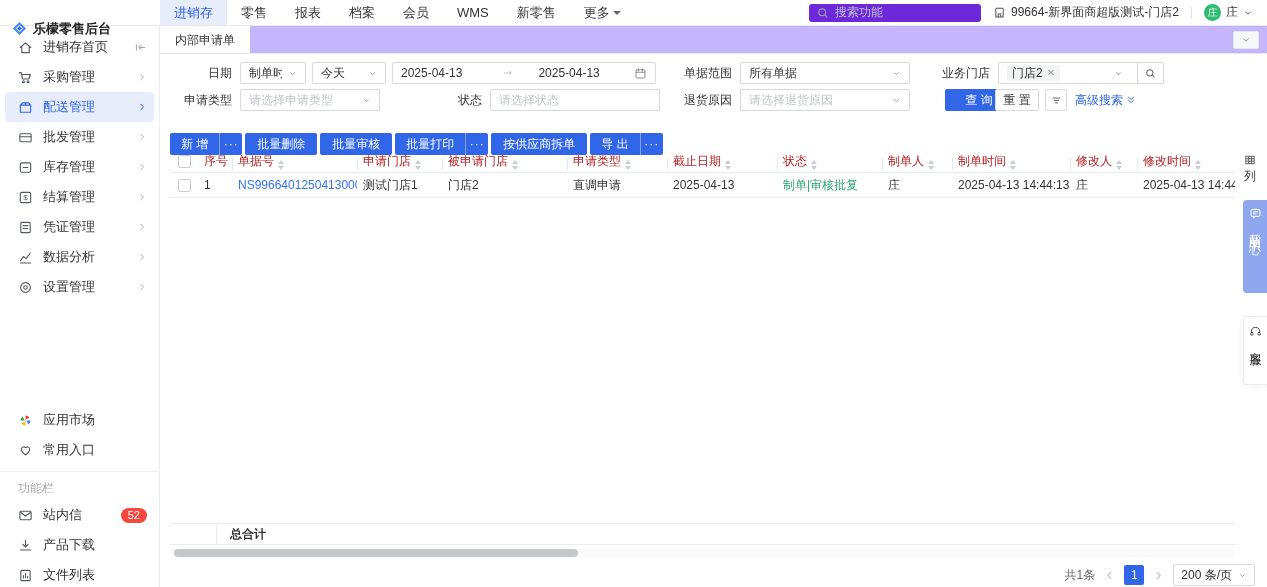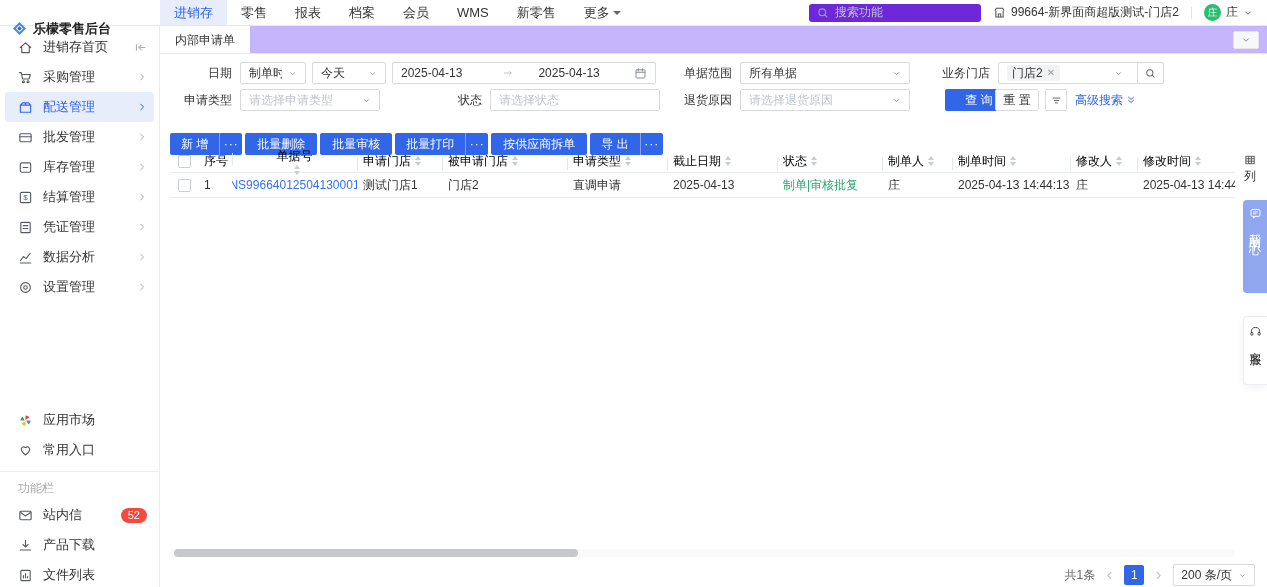--- a/index.html
+++ b/index.html
@@ -72,30 +72,30 @@
   .split .btn-main{padding:0 11px;border-radius:0;}
   .split .btn-more{width:23px;border-radius:0;border-left:1px solid rgba(255,255,255,.4);letter-spacing:1px;}
   .solid{padding:0 12px;}
 
   
   .tbl{position:absolute;left:10px;top:124px;width:1065px;}
   .trow{display:flex;align-items:center;}
   .thead{height:22px;}
   .tbody{height:26px;border-top:1px solid var(--tbl-border);border-bottom:1px solid var(--tbl-border);}
   .cell{padding:0 6px;font-size:12px;color:#333;white-space:nowrap;overflow:hidden;display:flex;align-items:center;}
-  .thead .cell{color:#000000;position:relative;cursor:pointer;}
+  .thead .cell{color:#b91c1c;position:relative;cursor:pointer;align-items:flex-end;}
   .thead .cell.sep::before{content:"";position:absolute;left:0;top:5px;height:12px;width:1px;background:#e3e6eb;}
   .sort{display:inline-flex;flex-direction:column;gap:2px;margin-left:4px;}
   .sort i{width:0;height:0;border-left:3.5px solid transparent;border-right:3.5px solid transparent;display:block;}
   .sort .up{border-bottom:4px solid #c8ccd3;}
   .sort .dn{border-top:4px solid #c8ccd3;}
   .chk{width:13px;height:13px;border:1px solid #c9ccd4;border-radius:2px;background:#fff;cursor:pointer;}
   .c0{width:28px;justify-content:center;}
   .c1{width:34px;}
-  .c2{width:125px;flex-direction:column;}
+  .c2{width:125px;}
   .c3{width:85px;}
   .c4{width:125px;}
   .c5{width:100px;}
   .c6{width:110px;}
   .c7{width:105px;}
   .c8{width:70px;}
   .c9{width:118px;}
   .c10{width:67px;}
   .c11{width:98px;}
   .doclink{color:#3472f5;cursor:pointer;}
@@ -589,20 +589,24 @@
   <div class="col-settings">
     <span class="ic">
         <svg width="12" height="12" viewBox="0 0 16 16" fill="none" stroke="#444" stroke-width="1.1">
           <rect x="2.5" y="3" width="11" height="10"></rect>
           <path d="M2.5 6.3h11M2.5 9.6h11M6.2 3v10M9.8 3v10"></path>
         </svg>
       </span>
     <span>列</span>
   </div>
 
+  <div class="summary">
+    <span class="lead"></span>
+    <span class="lbl">总合计</span>
+  </div>
   <div class="hscroll">
     <span class="hthumb"></span>
   </div>
 
   <div class="pagination">
     <span>共1条</span>
     <span class="pg-arrow">
       <svg width="11" height="11" viewBox="0 0 16 16" fill="none" stroke="currentColor" stroke-width="1.7" stroke-linecap="round" stroke-linejoin="round">
           <path d="M10 3.5 5.5 8l4.5 4.5"></path>
         </svg>

